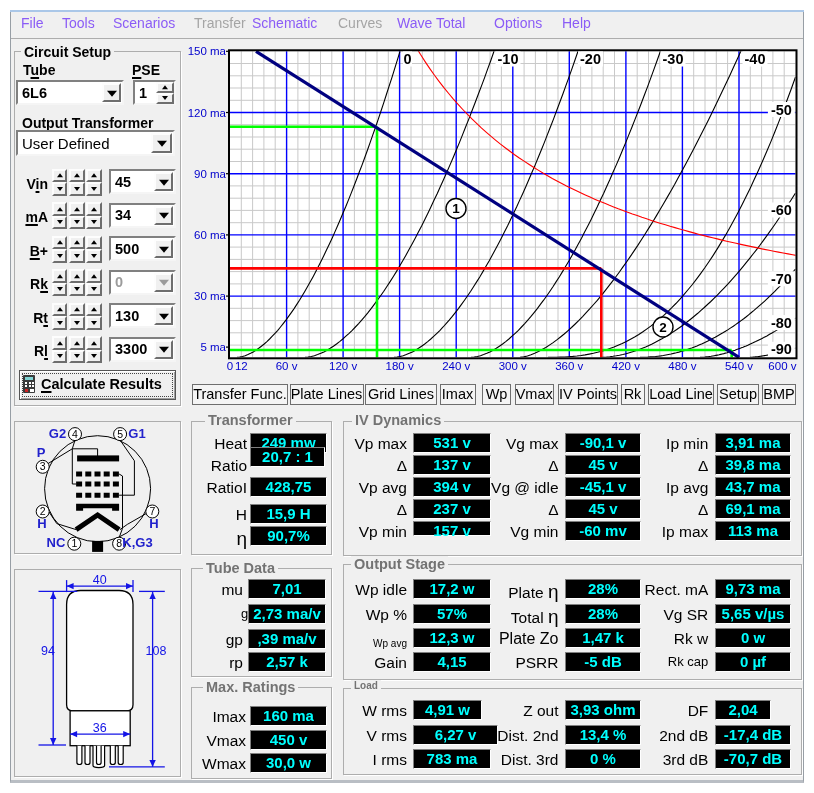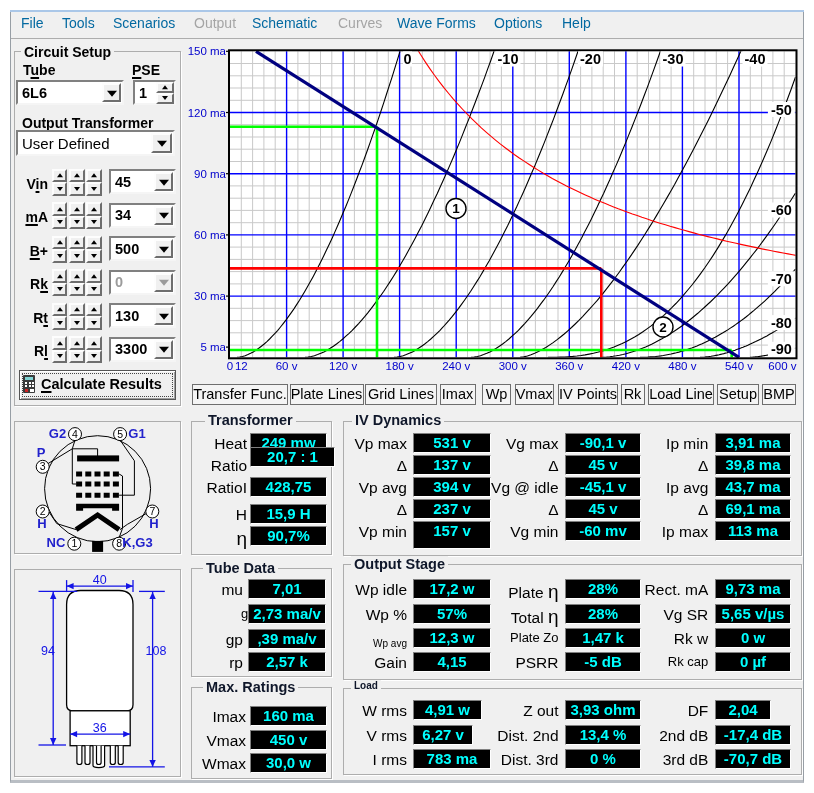--- a/index.html
+++ b/index.html
@@ -1,48 +1,48 @@
 <!DOCTYPE html>
 <html><head><meta charset="utf-8"><style>
 *{margin:0;padding:0;box-sizing:border-box}
 html,body{width:814px;height:793px;background:#fff;font-family:"Liberation Sans",sans-serif;position:relative;overflow:hidden}
 #win{position:absolute;left:10px;top:10px;width:794px;height:773px;background:#f0f0f0;border-left:1px solid #979ea5;border-right:1px solid #979ea5;border-bottom:3px solid #b9bec4}
 #topline{position:absolute;left:10px;top:10px;width:794px;height:2px;background:#aac7e8}
-.mi{position:absolute;top:15px;font-size:14px;color:#0369a1;white-space:pre}
+.mi{position:absolute;top:15px;font-size:14px;color:#8b5cf6;white-space:pre}
 .mi.dis{color:#a5a5a5}
 #menusep{position:absolute;left:11px;top:38px;width:792px;height:1px;background:#adadad}
 .gb{position:absolute;border:1px solid #adadad;box-shadow:1px 1px 0 #fff,inset 1px 1px 0 #fff0;background:#f0f0f0}
 .gbt{position:absolute;top:-9px;background:#f0f0f0;padding:0 3px;font-weight:bold;white-space:pre}
 .pan{position:absolute;border:1px solid #adadad;box-shadow:1px 1px 0 #fff;background:#f0f0f0}
 .lbl{position:absolute;font-weight:bold;font-size:14px;color:#000;white-space:pre}
 .ul{text-decoration:underline;text-underline-offset:1.5px;text-decoration-thickness:1.8px}
 .combo{position:absolute;background:#fff;border:2px solid;border-color:#808080 #f5f5f5 #f5f5f5 #808080}
 .combo .tx{position:absolute;left:4px;top:50%;transform:translateY(-50%);font-weight:bold;font-size:14.5px;white-space:pre}
 .cbtn{position:absolute;right:1px;top:1px;bottom:1px;width:19px;background:#f0f0f0;border:2px solid;border-color:#fdfdfd #6e6e6e #6e6e6e #fdfdfd}
 .cbtn:after{content:"";position:absolute;left:50%;top:50%;transform:translate(-50%,-38%);border:5px solid transparent;border-top:6px solid #000;border-bottom:0}
 .dis .tx{color:#9b9b9b;font-weight:bold}
 .dis .cbtn:after{border-top-color:#9b9b9b}
 .spin{position:absolute;width:15.5px;height:13.5px;background:#f0f0f0;border:2px solid;border-color:#fdfdfd #6e6e6e #6e6e6e #fdfdfd}
 .spin:after{content:"";position:absolute;left:50%;top:50%}
 .spin.up:after{transform:translate(-50%,-42%);border:3.6px solid transparent;border-bottom:4.6px solid #000;border-top:0}
 .spin.dn:after{transform:translate(-50%,-52%);border:3.6px solid transparent;border-top:4.6px solid #000;border-bottom:0}
 .vlbl{position:absolute;font-size:15.5px;color:#000;text-align:right;white-space:pre}
 .vbox{position:absolute;background:#000;border-top:1px solid #808080;border-left:1px solid #808080;border-right:1.5px solid #fff;border-bottom:1.5px solid #fff;color:#00ffff;font-weight:bold;font-size:15px;text-align:center;white-space:pre}
-.nt{color:#0f172a}
+.nt{color:#737373}
 .btn{position:absolute;top:384px;height:21px;background:#f4f4f4;border:1.5px solid #6e6e6e;font-size:14.5px;color:#000;text-align:center;white-space:pre}
 </style></head><body>
 <div id="win"></div>
 <div id="topline"></div>
 <div class="mi" style="left:21px">File</div>
 <div class="mi" style="left:62px">Tools</div>
 <div class="mi" style="left:113px">Scenarios</div>
-<div class="mi dis" style="left:194px">Output</div>
+<div class="mi dis" style="left:194px">Transfer</div>
 <div class="mi" style="left:252px">Schematic</div>
 <div class="mi dis" style="left:338px">Curves</div>
-<div class="mi" style="left:397px">Wave Forms</div>
+<div class="mi" style="left:397px">Wave Total</div>
 <div class="mi" style="left:494px">Options</div>
 <div class="mi" style="left:562px">Help</div>
 <div id="menusep"></div>
 <div class="gb" style="left:14px;top:51px;width:167px;height:355px"></div>
 <div class="gbt" style="left:21px;top:44px;font-size:14px">Circuit Setup</div>
 <div class="lbl" style="left:23px;top:62px">T<span class="ul">u</span>be</div>
 <div class="lbl" style="left:132px;top:62px"><span class="ul">P</span>SE</div>
 <div class="combo" style="left:16px;top:80px;width:108px;height:25px">
     <span class="tx">6L6</span>
     <span class="cbtn"></span>
@@ -381,21 +381,21 @@
 <text x="40.0" y="85.2" text-anchor="end" font-size="12.5" fill="#1414e6">94</text>
 <text x="130.5" y="85.2" text-anchor="start" font-size="12.5" fill="#1414e6">108</text>
 <text x="84.8" y="161.7" text-anchor="middle" font-size="12.5" fill="#1414e6">36</text>
 </svg>
   </div>
 <div class="gb" style="left:190.5px;top:420.5px;width:141px;height:134px"></div>
 <div class="gbt nt" style="left:205px;top:412px;font-size:14.5px">Transformer</div>
 <div class="vlbl" style="left:127.0px;top:434.9px;width:120px;font-size:15.5px">Heat</div>
 <div class="vbox" style="left:250.0px;top:432.9px;width:77px;height:20px;line-height:17px">249 mw</div>
 <div class="vlbl" style="left:127.0px;top:457.1px;width:120px;font-size:15.5px">Ratio</div>
-<div class="vbox" style="left:250.0px;top:447px;width:85px;height:20px;line-height:17px">20,7 : 1</div>
+<div class="vbox" style="left:250.0px;top:447px;width:75px;height:20px;line-height:17px">20,7 : 1</div>
 <div class="vlbl" style="left:127.0px;top:479.3px;width:120px;font-size:15.5px">RatioI</div>
 <div class="vbox" style="left:250.0px;top:477.3px;width:77px;height:20px;line-height:17px">428,75</div>
 <div class="vlbl" style="left:127.0px;top:506.1px;width:120px;font-size:15.5px">H</div>
 <div class="vbox" style="left:250.0px;top:504.1px;width:77px;height:20px;line-height:17px">15,9 H</div>
 <div class="vlbl" style="left:127.0px;top:528.4px;width:120px;font-size:15.5px"><span style="font-size:19px">η</span></div>
 <div class="vbox" style="left:250.0px;top:526.4px;width:77px;height:20px;line-height:17px">90,7%</div>
 <div class="gb" style="left:343px;top:420.5px;width:459px;height:135px"></div>
 <div class="gbt nt" style="left:352px;top:412px;font-size:14.5px">IV Dynamics</div>
 <div class="vlbl" style="left:287.0px;top:434.9px;width:120px;font-size:15.5px">Vp max</div>
 <div class="vbox" style="left:413.0px;top:432.9px;width:78px;height:20px;line-height:17px">531 v</div>
@@ -415,21 +415,21 @@
 <div class="vbox" style="left:565.0px;top:477.1px;width:76px;height:20px;line-height:17px">-45,1 v</div>
 <div class="vlbl" style="left:588.3px;top:479.1px;width:120px;font-size:15.5px">Ip avg</div>
 <div class="vbox" style="left:715.0px;top:477.1px;width:76px;height:20px;line-height:17px">43,7 ma</div>
 <div class="vlbl" style="left:287.0px;top:501.2px;width:120px;font-size:15.5px">Δ</div>
 <div class="vbox" style="left:413.0px;top:499.2px;width:78px;height:20px;line-height:17px">237 v</div>
 <div class="vlbl" style="left:438.5px;top:501.2px;width:120px;font-size:15.5px">Δ</div>
 <div class="vbox" style="left:565.0px;top:499.2px;width:76px;height:20px;line-height:17px">45 v</div>
 <div class="vlbl" style="left:588.3px;top:501.2px;width:120px;font-size:15.5px">Δ</div>
 <div class="vbox" style="left:715.0px;top:499.2px;width:76px;height:20px;line-height:17px">69,1 ma</div>
 <div class="vlbl" style="left:287.0px;top:523.3px;width:120px;font-size:15.5px">Vp min</div>
-<div class="vbox" style="left:413.0px;top:521.3px;width:78px;height:28px;line-height:17px">157 v</div>
+<div class="vbox" style="left:413.0px;top:521.3px;width:78px;height:15px;line-height:17px">157 v</div>
 <div class="vlbl" style="left:438.5px;top:523.3px;width:120px;font-size:15.5px">Vg min</div>
 <div class="vbox" style="left:565.0px;top:521.3px;width:76px;height:20px;line-height:17px">-60 mv</div>
 <div class="vlbl" style="left:588.3px;top:523.3px;width:120px;font-size:15.5px">Ip max</div>
 <div class="vbox" style="left:715.0px;top:521.3px;width:76px;height:20px;line-height:17px">113 ma</div>
 <div class="gb" style="left:190.5px;top:567.7px;width:141px;height:109px"></div>
 <div class="gbt nt" style="left:203px;top:559.7px;font-size:14.5px">Tube Data</div>
 <div class="vlbl" style="left:123.0px;top:581.2px;width:120px;font-size:15.5px">mu</div>
 <div class="vbox" style="left:248.0px;top:579.2px;width:78px;height:20px;line-height:17px">7,01</div>
 <div class="vlbl" style="left:139px;top:606.2px;width:120px;font-size:13px">gm</div>
 <div class="vbox" style="left:248.0px;top:604.2px;width:78px;height:20px;line-height:17px">2,73 ma/v</div>
@@ -446,21 +446,21 @@
 <div class="vlbl" style="left:588.3px;top:581.2px;width:120px;font-size:15.5px">Rect. mA</div>
 <div class="vbox" style="left:715.0px;top:579.2px;width:76px;height:20px;line-height:17px">9,73 ma</div>
 <div class="vlbl" style="left:287.0px;top:605.6px;width:120px;font-size:15.5px">Wp %</div>
 <div class="vbox" style="left:413.0px;top:603.6px;width:78px;height:20px;line-height:17px">57%</div>
 <div class="vlbl" style="left:438.5px;top:605.6px;width:120px;font-size:15.5px">Total <span style="font-size:19px">η</span></div>
 <div class="vbox" style="left:565.0px;top:603.6px;width:76px;height:20px;line-height:17px">28%</div>
 <div class="vlbl" style="left:588.3px;top:605.6px;width:120px;font-size:15.5px">Vg SR</div>
 <div class="vbox" style="left:715.0px;top:603.6px;width:76px;height:20px;line-height:17px">5,65 v/µs</div>
 <div class="vlbl" style="left:287.0px;top:638px;width:120px;font-size:10px">Wp avg</div>
 <div class="vbox" style="left:413.0px;top:628.0px;width:78px;height:20px;line-height:17px">12,3 w</div>
-<div class="vlbl" style="left:438.5px;top:630.0px;width:120px;font-size:13px">Plate Zo</div>
+<div class="vlbl" style="left:438.5px;top:630.0px;width:120px;font-size:16px">Plate Zo</div>
 <div class="vbox" style="left:565.0px;top:628.0px;width:76px;height:20px;line-height:17px">1,47 k</div>
 <div class="vlbl" style="left:588.3px;top:630.0px;width:120px;font-size:15.5px">Rk w</div>
 <div class="vbox" style="left:715.0px;top:628.0px;width:76px;height:20px;line-height:17px">0 w</div>
 <div class="vlbl" style="left:287.0px;top:654.4px;width:120px;font-size:15.5px">Gain</div>
 <div class="vbox" style="left:413.0px;top:652.4px;width:78px;height:20px;line-height:17px">4,15</div>
 <div class="vlbl" style="left:438.5px;top:654.4px;width:120px;font-size:15.5px">PSRR</div>
 <div class="vbox" style="left:565.0px;top:652.4px;width:76px;height:20px;line-height:17px">-5 dB</div>
 <div class="vlbl" style="left:588.3px;top:654.4px;width:120px;font-size:13px">Rk cap</div>
 <div class="vbox" style="left:715.0px;top:652.4px;width:76px;height:20px;line-height:17px">0 µf</div>
 <div class="gb" style="left:190.5px;top:687.1px;width:141px;height:91.5px"></div>
@@ -473,21 +473,21 @@
 <div class="vbox" style="left:250.0px;top:753.1px;width:77px;height:20px;line-height:17px">30,0 w</div>
 <div class="gb" style="left:343px;top:687.9px;width:459px;height:87.5px"></div>
 <div class="gbt nt" style="left:351px;top:679.9px;font-size:10px">Load</div>
 <div class="vlbl" style="left:287.0px;top:702.3px;width:120px;font-size:15.5px">W rms</div>
 <div class="vbox" style="left:413.0px;top:700.3px;width:69px;height:20px;line-height:17px">4,91 w</div>
 <div class="vlbl" style="left:438.5px;top:702.3px;width:120px;font-size:15.5px">Z out</div>
 <div class="vbox" style="left:565.0px;top:700.3px;width:76px;height:20px;line-height:17px">3,93 ohm</div>
 <div class="vlbl" style="left:588.3px;top:702.3px;width:120px;font-size:15.5px">DF</div>
 <div class="vbox" style="left:715.0px;top:700.3px;width:56px;height:20px;line-height:17px">2,04</div>
 <div class="vlbl" style="left:287.0px;top:726.5px;width:120px;font-size:15.5px">V rms</div>
-<div class="vbox" style="left:413.0px;top:724.5px;width:60px;height:20px;line-height:17px">6,27 v</div>
+<div class="vbox" style="left:413.0px;top:724.5px;width:85px;height:20px;line-height:17px">6,27 v</div>
 <div class="vlbl" style="left:438.5px;top:726.5px;width:120px;font-size:15.5px">Dist. 2nd</div>
 <div class="vbox" style="left:565.0px;top:724.5px;width:76px;height:20px;line-height:17px">13,4 %</div>
 <div class="vlbl" style="left:588.3px;top:726.5px;width:120px;font-size:15.5px">2nd dB</div>
 <div class="vbox" style="left:715.0px;top:724.5px;width:76px;height:20px;line-height:17px">-17,4 dB</div>
 <div class="vlbl" style="left:287.0px;top:750.7px;width:120px;font-size:15.5px">I rms</div>
 <div class="vbox" style="left:413.0px;top:748.7px;width:78px;height:20px;line-height:17px">783 ma</div>
 <div class="vlbl" style="left:438.5px;top:750.7px;width:120px;font-size:15.5px">Dist. 3rd</div>
 <div class="vbox" style="left:565.0px;top:748.7px;width:76px;height:20px;line-height:17px">0 %</div>
 <div class="vlbl" style="left:588.3px;top:750.7px;width:120px;font-size:15.5px">3rd dB</div>
 <div class="vbox" style="left:715.0px;top:748.7px;width:76px;height:20px;line-height:17px">-70,7 dB</div>

